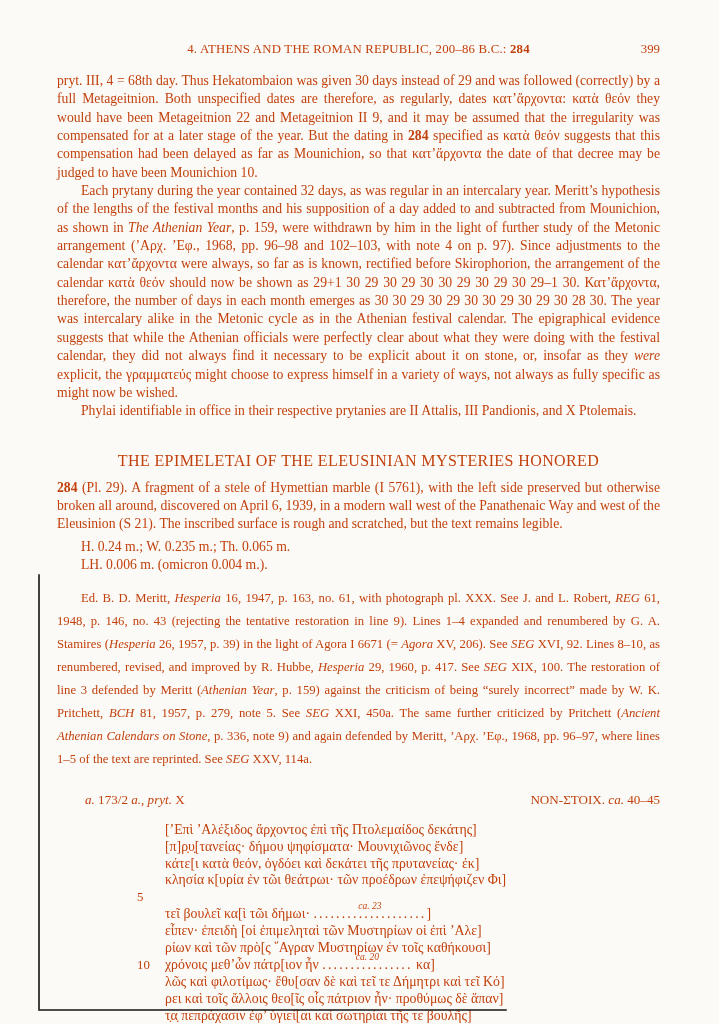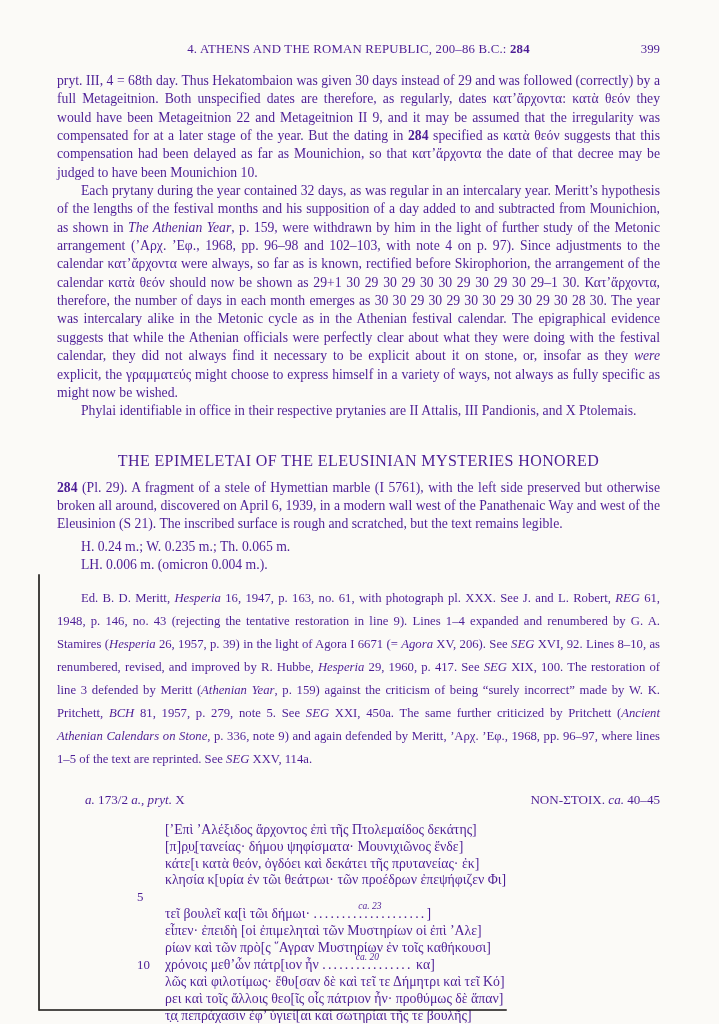--- a/index.html
+++ b/index.html
@@ -1,18 +1,18 @@
 <!DOCTYPE html>
 <html><head>
 <meta charset="utf-8">
 <style>
   html,body{margin:0;padding:0;background:#e8e8e6;}
   .page{
     position:relative; width:719px; height:1024px; margin:0 auto;
-    background:#fbfaf7; color:#4c1d95; overflow:hidden;
+    background:#fbfaf7; color:#c2410c; overflow:hidden;
     font-family:"Liberation Serif","DejaVu Serif",serif;
     box-sizing:border-box; padding:42px 59px 0 57px;
   }
   .running-head{position:relative; font-size:12.8px; height:17px; margin-bottom:13px;}
   .rh-center{text-align:center; letter-spacing:.2px;}
   .rh-page{position:absolute; right:0; top:0;}
   .b{font-weight:bold;}
   .i{font-style:italic;}
   .para{margin:0; text-align:justify; font-size:13.7px; line-height:18.35px;}
   .para.indent{text-indent:24px;}

